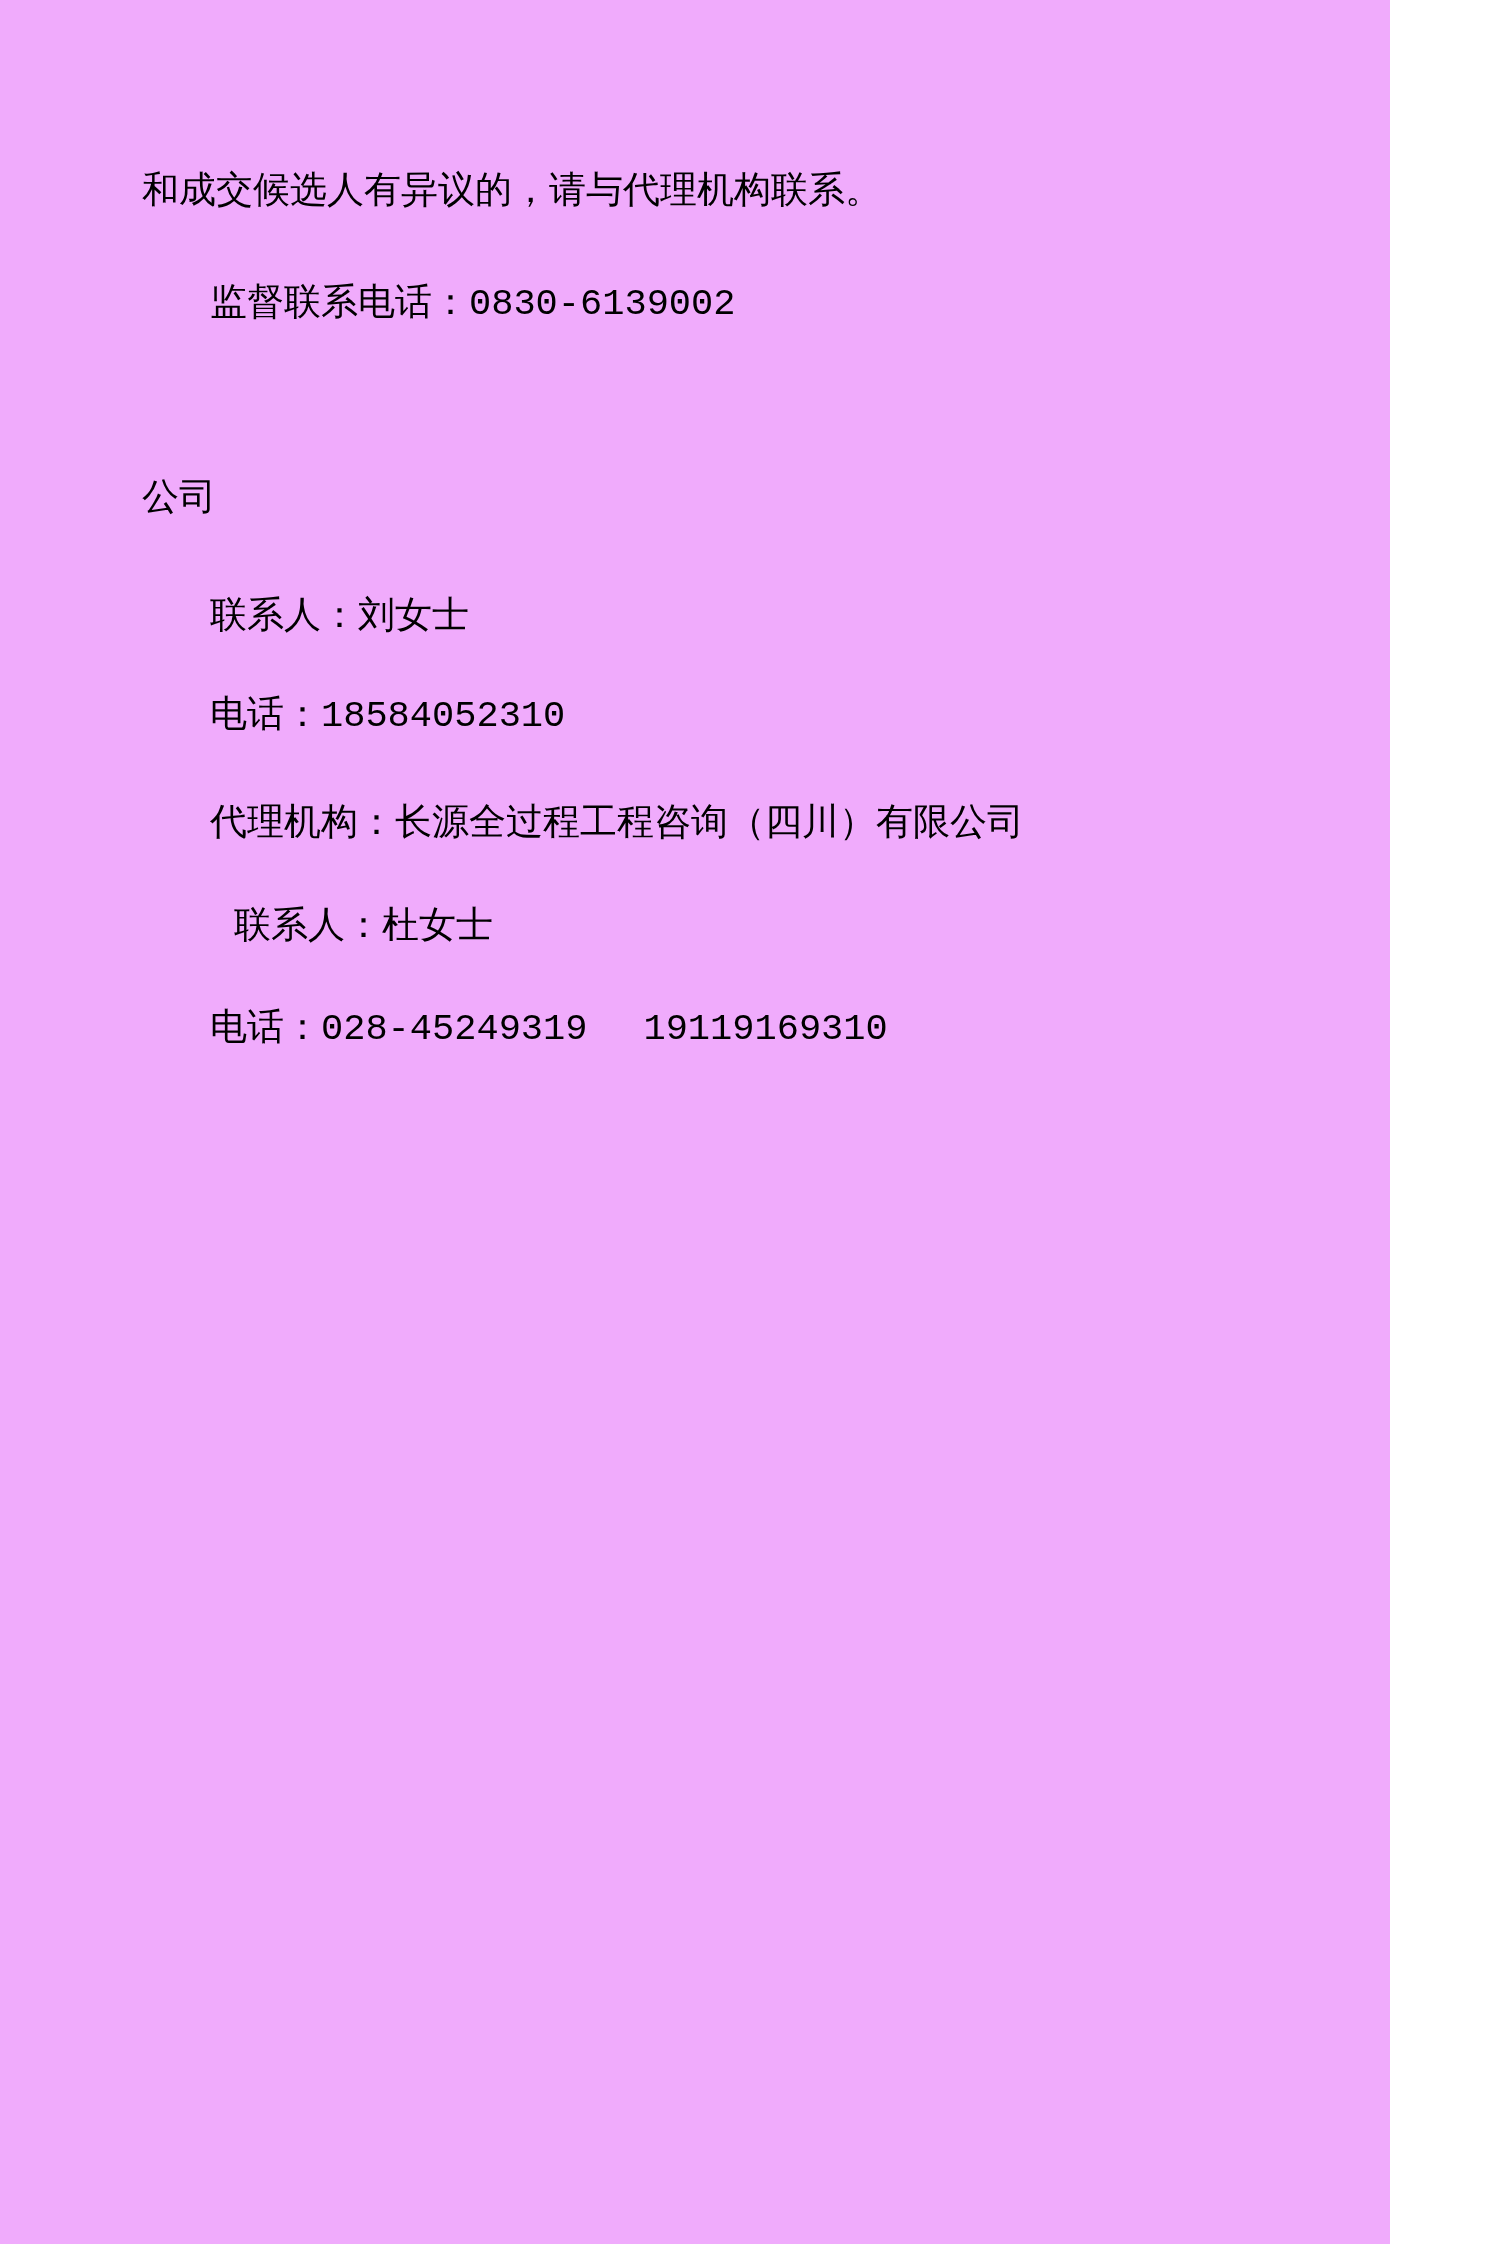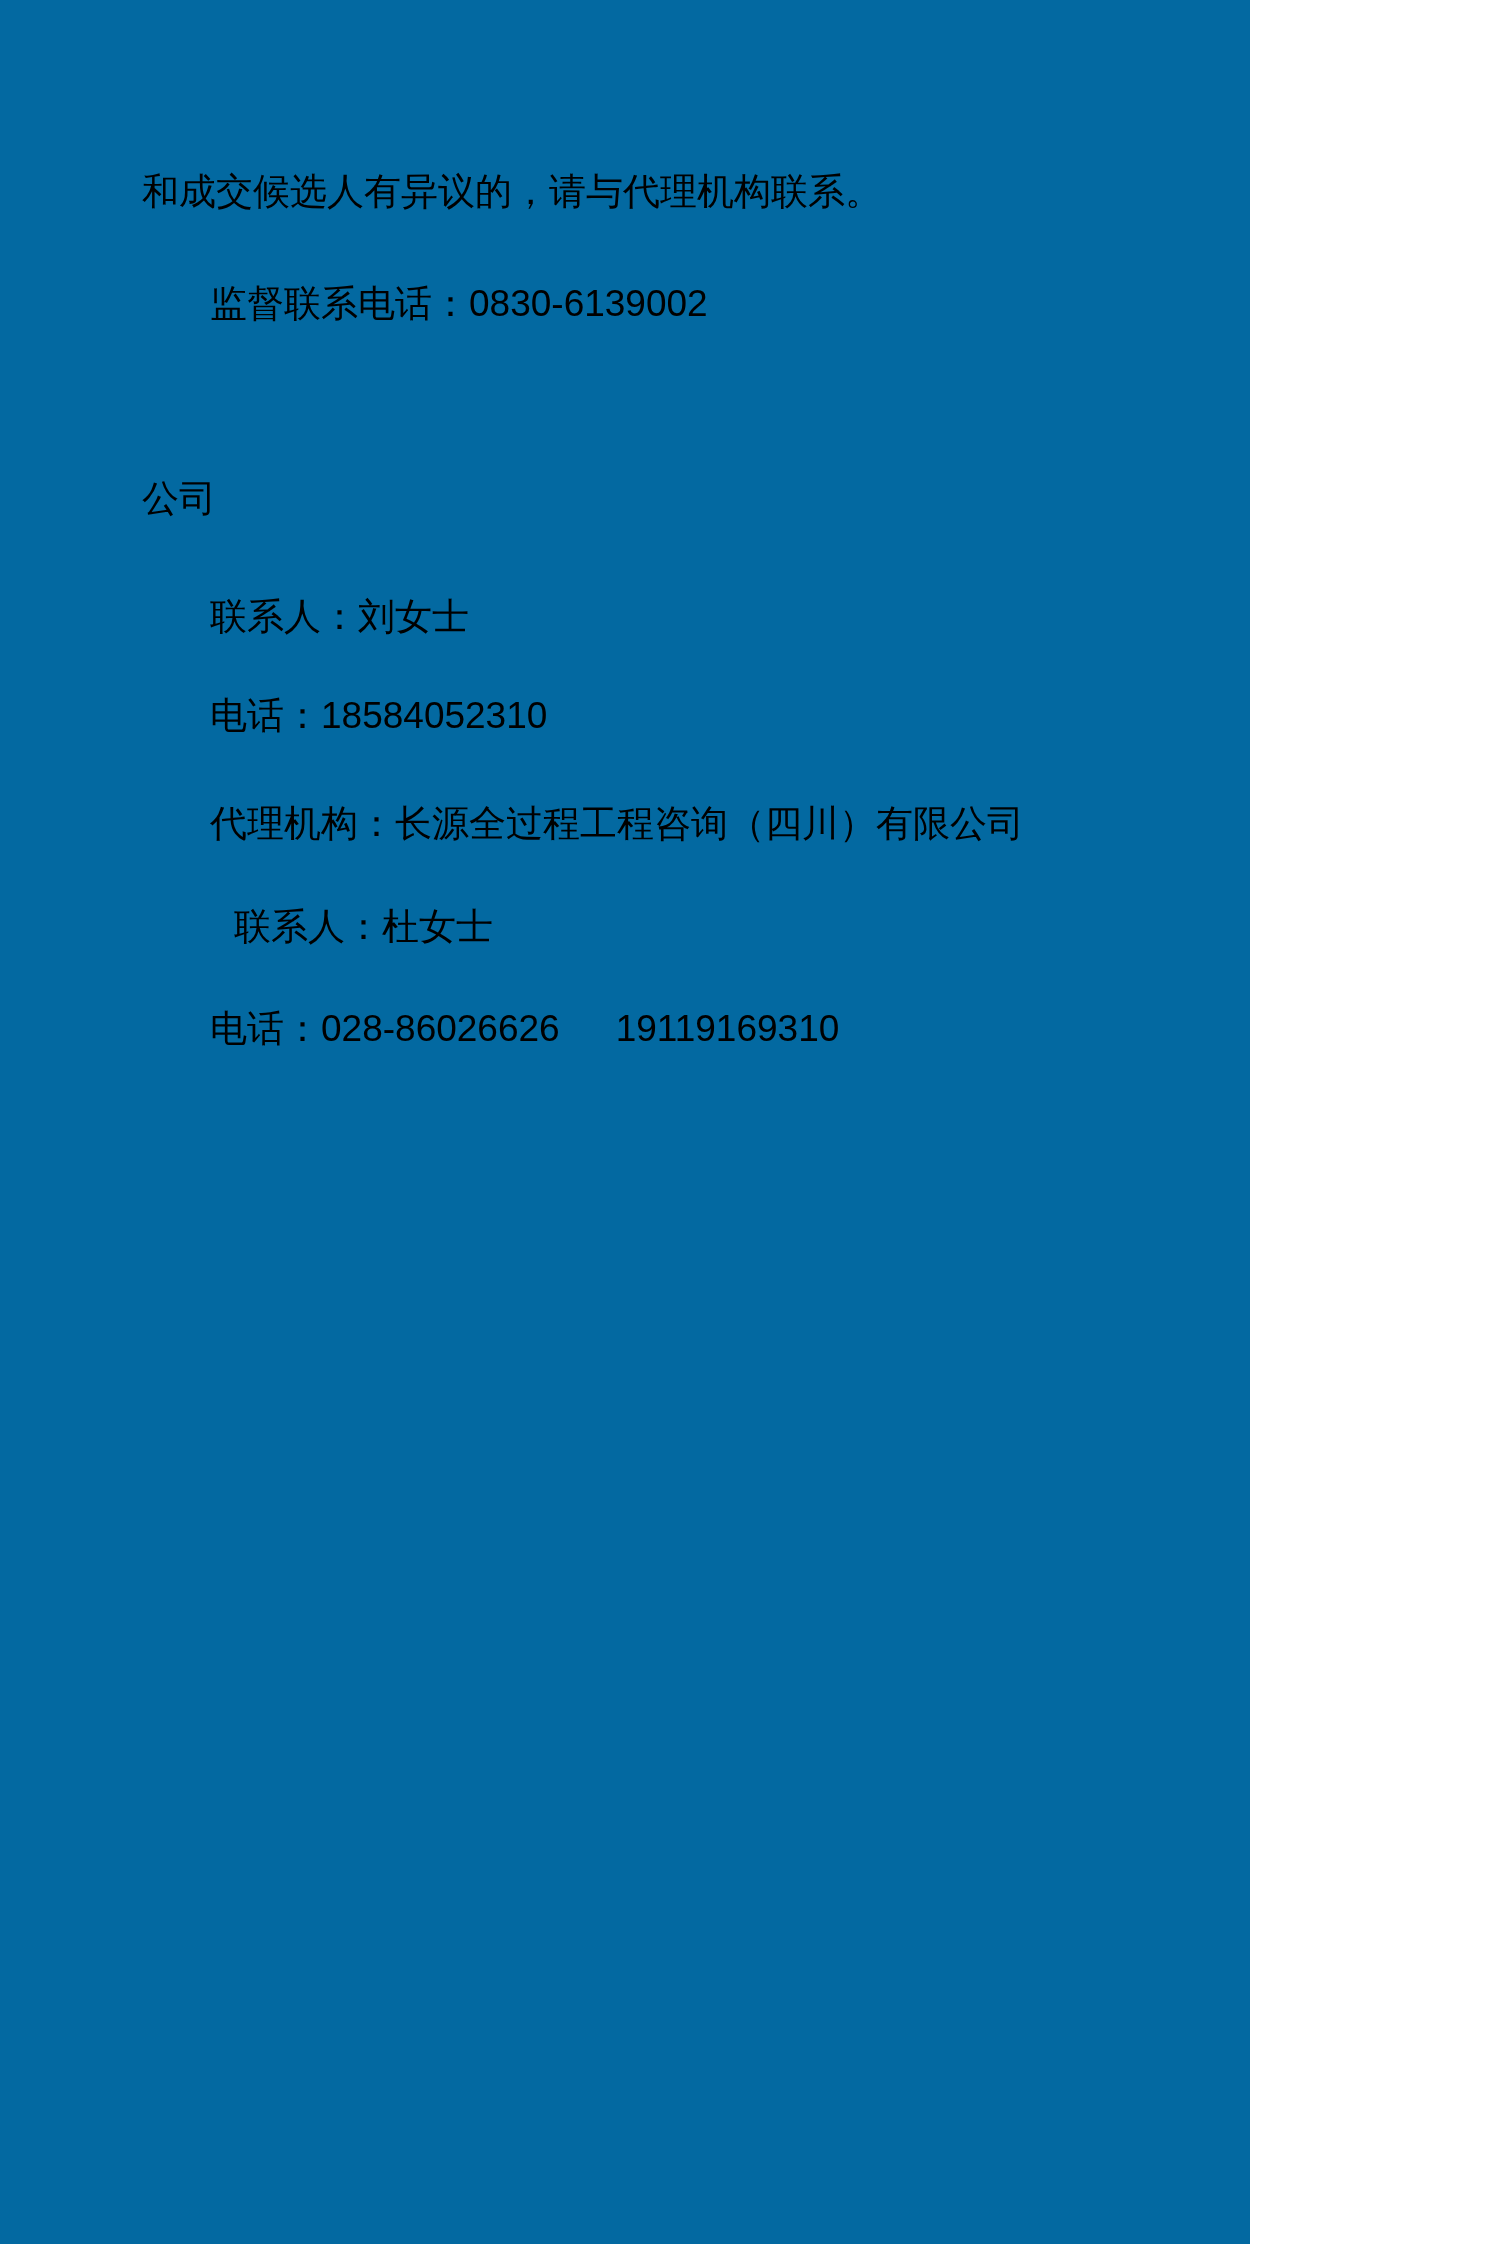--- a/index.html
+++ b/index.html
@@ -2,25 +2,25 @@
 <html><head>
 <meta charset="utf-8">
 <style>
   html, body {
     margin: 0;
     padding: 0;
     background: #ffffff;
   }
   .page {
     position: relative;
-    width: 1250px;
+    width: 1390px;
     height: 2244px;
-    background: #0369a1;
+    background: #f0abfc;
     overflow: hidden;
-    font-family: Liberation Sans, sans-serif;
+    font-family: Liberation Mono, monospace;
     font-size: 37px;
     line-height: 44px;
     color: #000000;
   }
   .doc-line {
     position: absolute;
     white-space: nowrap;
     letter-spacing: 0px;
   }
   
@@ -52,16 +52,16 @@
 
   <div class="doc-line l5">联系人：刘女士</div>
 
   <div class="doc-line l6">电话：18584052310</div>
 
   <div class="doc-line l7">代理机构：长源全过程工程咨询（四川）有限公司</div>
 
   <div class="doc-line l8">联系人：杜女士</div>
 
   <div class="doc-line l9">
-    <span>电话：028-86026626</span><span class="phone2-alt">19119169310</span>
+    <span>电话：028-45249319</span><span class="phone2-alt">19119169310</span>
   </div>
 
 </div>
 
 </body></html>

